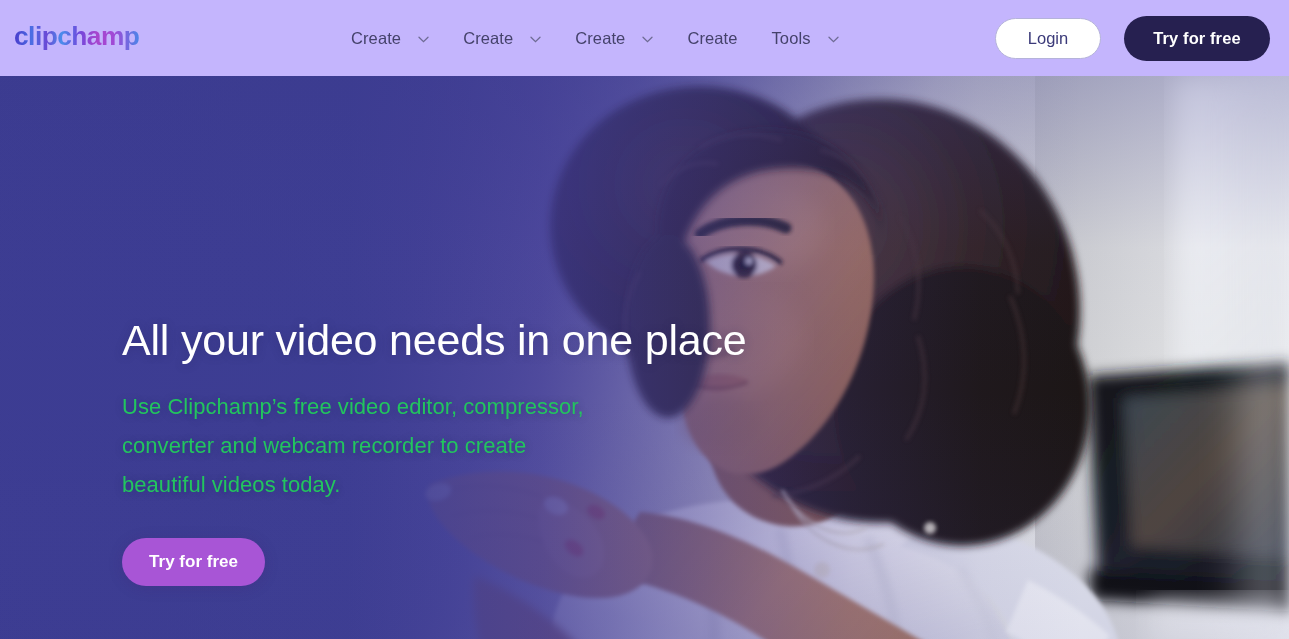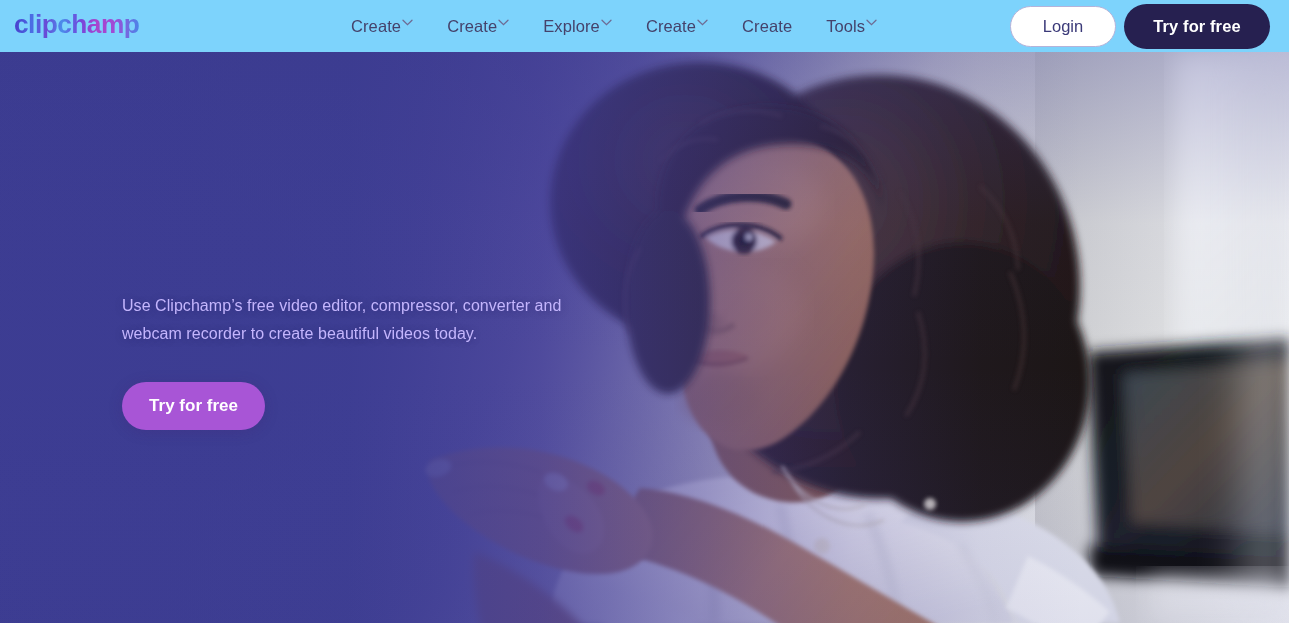--- a/index.html
+++ b/index.html
@@ -18,23 +18,23 @@
     position: relative;
     width: 1289px;
     height: 639px;
     overflow: hidden;
   }
 
   
   .site-header {
     position: relative;
     z-index: 40;
-    height: 52px;
+    height: 76px;
     width: 100%;
-    background: #7dd3fc;
+    background: #c4b5fd;
     display: flex;
     align-items: center;
     padding: 0 16px 0 14px;
   }
 
   .logo {
     width: 158px;
     height: 32px;
     flex: 0 0 auto;
     margin-left: 0px;
@@ -43,22 +43,22 @@
 
   .nav {
     display: flex;
     align-items: center;
     gap: 0px;
     margin-left: 162px;
   }
 
   .nav-item {
     display: inline-flex;
-    align-items: flex-start;
-    gap: 1px;
+    align-items: center;
+    gap: 17px;
     padding: 8px 17px;
     font-size: 16.5px;
     color: #45426b;
     letter-spacing: 0.1px;
     cursor: pointer;
     white-space: nowrap;
     line-height: 1;
   }
 
   .chev {
@@ -68,21 +68,21 @@
     position: relative;
     top: 1px;
     flex: 0 0 auto;
   }
   .chev svg { display: block; width: 11px; height: 7px; }
 
   .header-actions {
     margin-left: auto;
     display: flex;
     align-items: center;
-    gap: 8px;
+    gap: 23px;
     padding-right: 3px;
   }
 
   .btn-login {
     min-width: 106px;
     height: 41px;
     padding: 0 24px;
     border-radius: 21px;
     border: 1.4px solid #b5b3da;
     background: #ffffff;
@@ -168,23 +168,23 @@
     font-size: 43px;
     line-height: 1.14;
     font-weight: normal;
     color: #ffffff;
     letter-spacing: -0.2px;
     margin-bottom: 23px;
     text-shadow: 0 1px 10px rgba(30,28,80,0.25);
   }
 
   .hero-sub {
-    font-size: 16px;
+    font-size: 22px;
     line-height: 1.77;
-    color: #c4b5fd;
+    color: #22c55e;
     max-width: 487px;
     letter-spacing: 0.05px;
     text-shadow: 0 1px 8px rgba(30,28,80,0.30);
   }
 
   .btn-try-hero {
     margin-top: 33px;
     min-width: 143px;
     height: 48px;
     padding: 0 27px;
@@ -240,28 +240,20 @@
 
       <div class="nav-item">
         <span>Create</span>
         <span class="chev">
           <svg viewBox="0 0 11 7">
               <path d="M1 1.3 L5.5 5.6 L10 1.3" fill="none" stroke="#6e6b94" stroke-width="1.3" stroke-linecap="round"></path>
             </svg>
         </span>
       </div>
 
-      <div class="nav-item">
-        <span>Explore</span>
-        <span class="chev">
-          <svg viewBox="0 0 11 7">
-              <path d="M1 1.3 L5.5 5.6 L10 1.3" fill="none" stroke="#6e6b94" stroke-width="1.3" stroke-linecap="round"></path>
-            </svg>
-        </span>
-      </div>
 
       <div class="nav-item">
         <span>Create</span>
         <span class="chev">
           <svg viewBox="0 0 11 7">
               <path d="M1 1.3 L5.5 5.6 L10 1.3" fill="none" stroke="#6e6b94" stroke-width="1.3" stroke-linecap="round"></path>
             </svg>
         </span>
       </div>
 
@@ -506,18 +498,19 @@
           <rect x="0" y="0" width="200" height="571" fill="#4b4ba0"></rect>
           <rect x="1240" y="0" width="49" height="571" fill="#e8eaee"></rect>
         </g>
       </svg>
     </div>
 
     <div class="hero-overlay"></div>
     <div class="hero-overlay-2"></div>
 
     <div class="hero-content">
+      <h1 class="hero-title">All your video needs in one place</h1>
       <p class="hero-sub">Use Clipchamp’s free video editor, compressor, converter and webcam recorder to create beautiful videos today.</p>
       <button class="btn-try-hero">Try for free</button>
     </div>
 
   </section>
 </div>
 
 </body></html>

